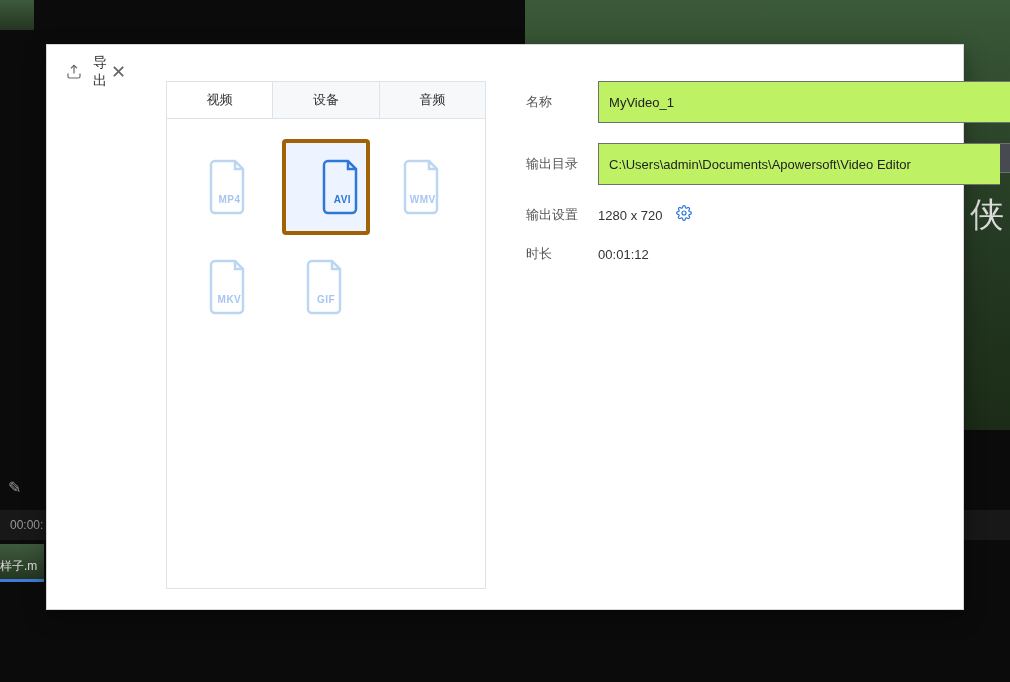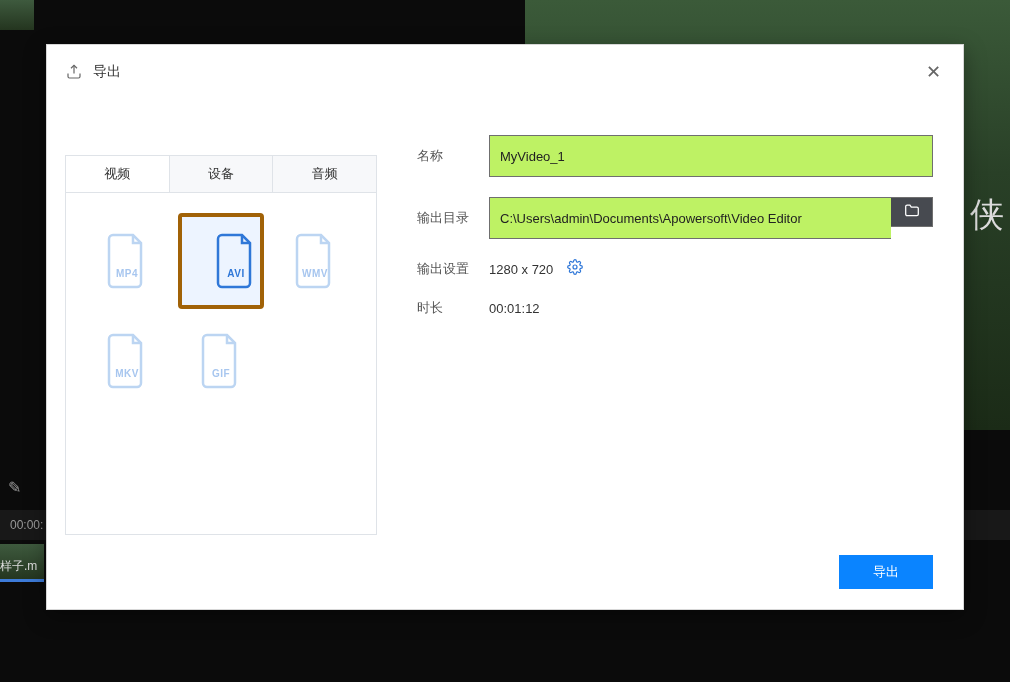--- a/index.html
+++ b/index.html
@@ -54,21 +54,21 @@
       width:22px;height:22px;border-radius:50%;
       background: conic-gradient(#ffd400,#6fcf3a,#2f8fe0,#ffd400);
       border:2px solid #2a72c6;
     }
 
     
     .modal{
       position:absolute; left:46px; top:44px; width:918px; height:566px;
       background:#fff; border:1px solid #d7d7d7;
       box-shadow:0 6px 20px rgba(0,0,0,.35);
-      display:flex; flex-direction:column;
+      display:flex; 
     }
     .modal-header{
       height:54px; display:flex; align-items:center;
       padding:0 18px; border-bottom:1px solid #fff;
     }
     .export-icon{
       width:18px;height:18px;margin-right:10px;
       display:inline-flex;align-items:center;justify-content:center;
     }
     .modal-title{font-size:14px;color:#333;}
@@ -76,21 +76,21 @@
       margin-left:auto; cursor:pointer; color:#666;
       font-size:18px; padding:4px;
     }
 
     .modal-body{
       flex:1; display:flex; padding: 36px 30px 20px 18px;
     }
 
     .left-panel{
       width:320px; border:1px solid #dfe3e8;
-      display:flex; flex-direction:column;margin-top:20px;
+      display:flex; flex-direction:column;
     }
     .tab-row{
       display:flex; border-bottom:1px solid #dfe3e8;
     }
     .tab{
       flex:1; height:36px; display:flex; align-items:center; justify-content:center;
       font-size:13px; color:#333; cursor:pointer;
       border-right:1px solid #dfe3e8;
       background:#f7f8fa;
     }

